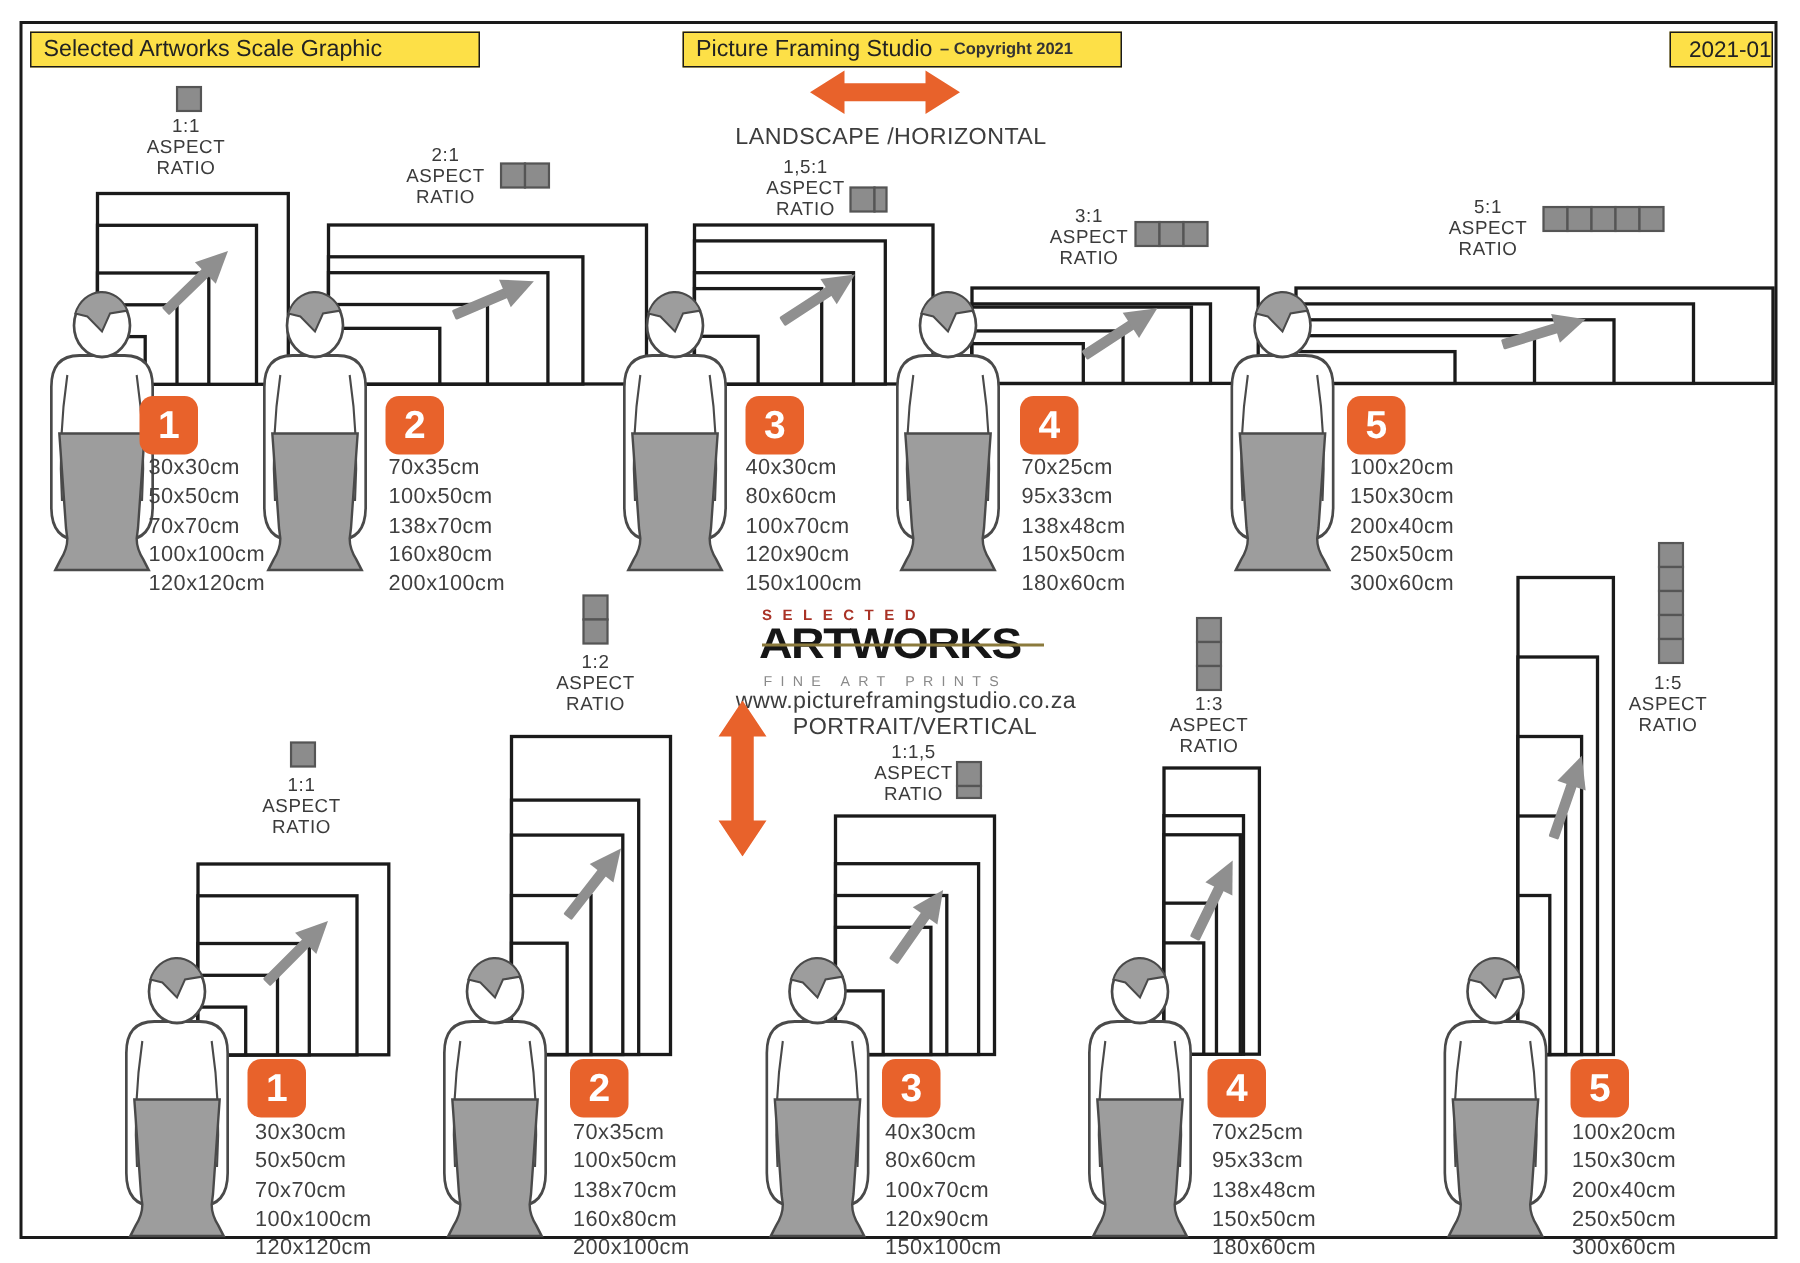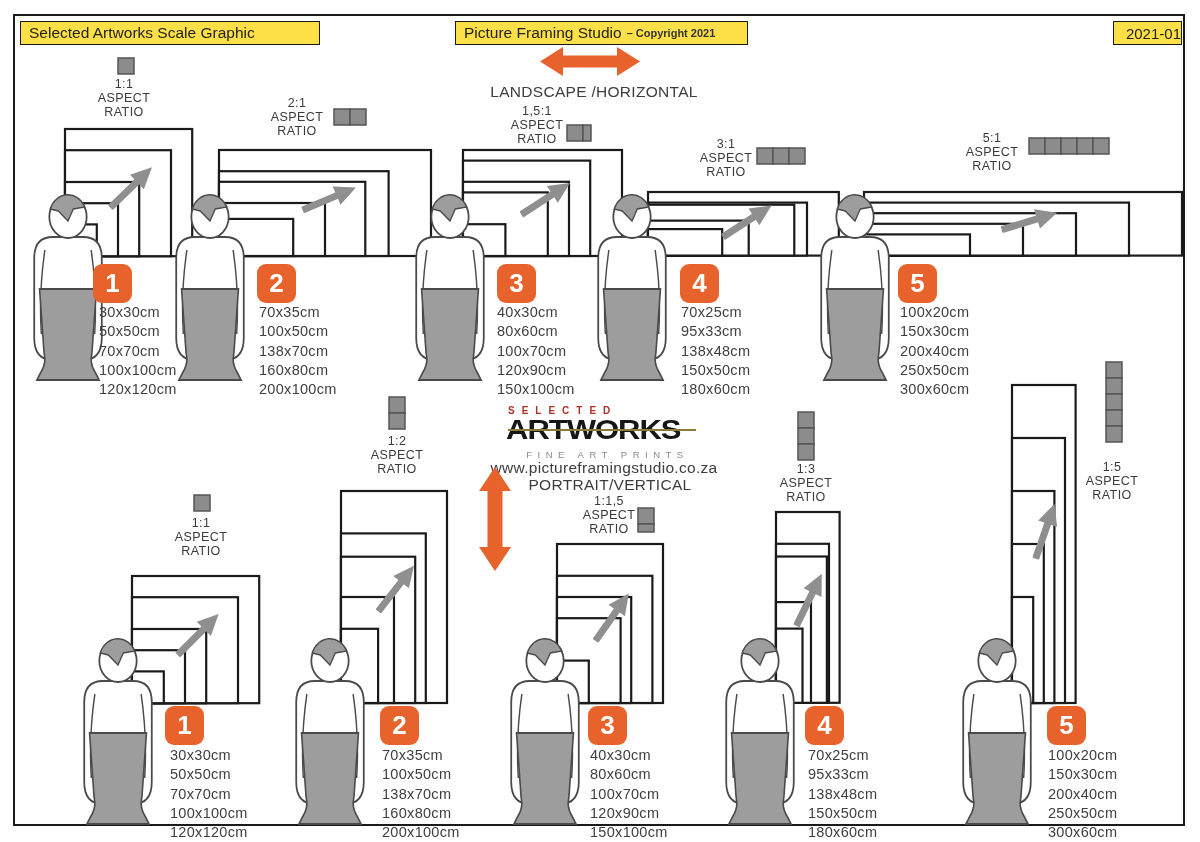--- a/index.html
+++ b/index.html
@@ -26,21 +26,21 @@
   #website-label{left:454px;top:459px;width:300px;}
   #portrait-label{left:460px;top:476px;width:300px;}
   .dblarrow{position:absolute;z-index:3;}
   #h-arrow{left:540px;top:46px;}
   #v-arrow{left:478px;top:467px;}
   #logo{position:absolute;left:506px;top:405px;width:200px;z-index:3;}
   .logo-top{font-size:10px;font-weight:bold;letter-spacing:7px;color:#A93226;padding-left:2px;}
   .logo-main{font-size:31px;font-weight:bold;letter-spacing:-1px;color:#161616;
         transform:scaleY(.92);transform-origin:left top;margin-top:-3px;position:relative;white-space:nowrap;}
   .logo-strike{position:absolute;left:2px;top:24px;width:188px;height:2px;background:#8B7A3C;z-index:2;}
-  .logo-sub{font-size:9.5px;letter-spacing:5.5px;color:#8a8a8a;margin-top:0px;padding-left:3px;white-space:nowrap;text-align:center;}
+  .logo-sub{font-size:9.5px;letter-spacing:5.5px;color:#8a8a8a;margin-top:0px;padding-left:3px;white-space:nowrap;}
 </style>
 </head>
 <body>
 
 <div id="page">
 
   <div class="page-border"></div>
 
   <div class="hbox" id="box-left">
     <span>Selected Artworks Scale Graphic</span>
@@ -380,21 +380,21 @@
       <use href="#person-shape"></use>
     </svg>
     <div class="badge" style="left: 1047px; top: 706px; background: rgb(232, 98, 43);">5</div>
     <div class="size-list" style="left: 1048px; top: 746px;">
       <div>100x20cm</div>
       <div>150x30cm</div>
       <div>200x40cm</div>
       <div>250x50cm</div>
       <div>300x60cm</div>
     </div>
-    <div class="aspect-label" style="left: 1067px; top: 448px; margin-top: 12px;">
+    <div class="aspect-label" style="left: 1067px; top: 448px;">
       <div>1:5</div>
       <div>ASPECT</div>
       <div>RATIO</div>
     </div>
     <svg width="18" height="82" class="aspect-icon" style="left: 1105px; top: 361px;">
       <rect x="1" y="1" width="16" height="16" fill="#8c8c8c" stroke="#555" stroke-width="1.5"></rect>
       <rect x="1" y="17" width="16" height="16" fill="#8c8c8c" stroke="#555" stroke-width="1.5"></rect>
       <rect x="1" y="33" width="16" height="16" fill="#8c8c8c" stroke="#555" stroke-width="1.5"></rect>
       <rect x="1" y="49" width="16" height="16" fill="#8c8c8c" stroke="#555" stroke-width="1.5"></rect>
       <rect x="1" y="65" width="16" height="16" fill="#8c8c8c" stroke="#555" stroke-width="1.5"></rect>

